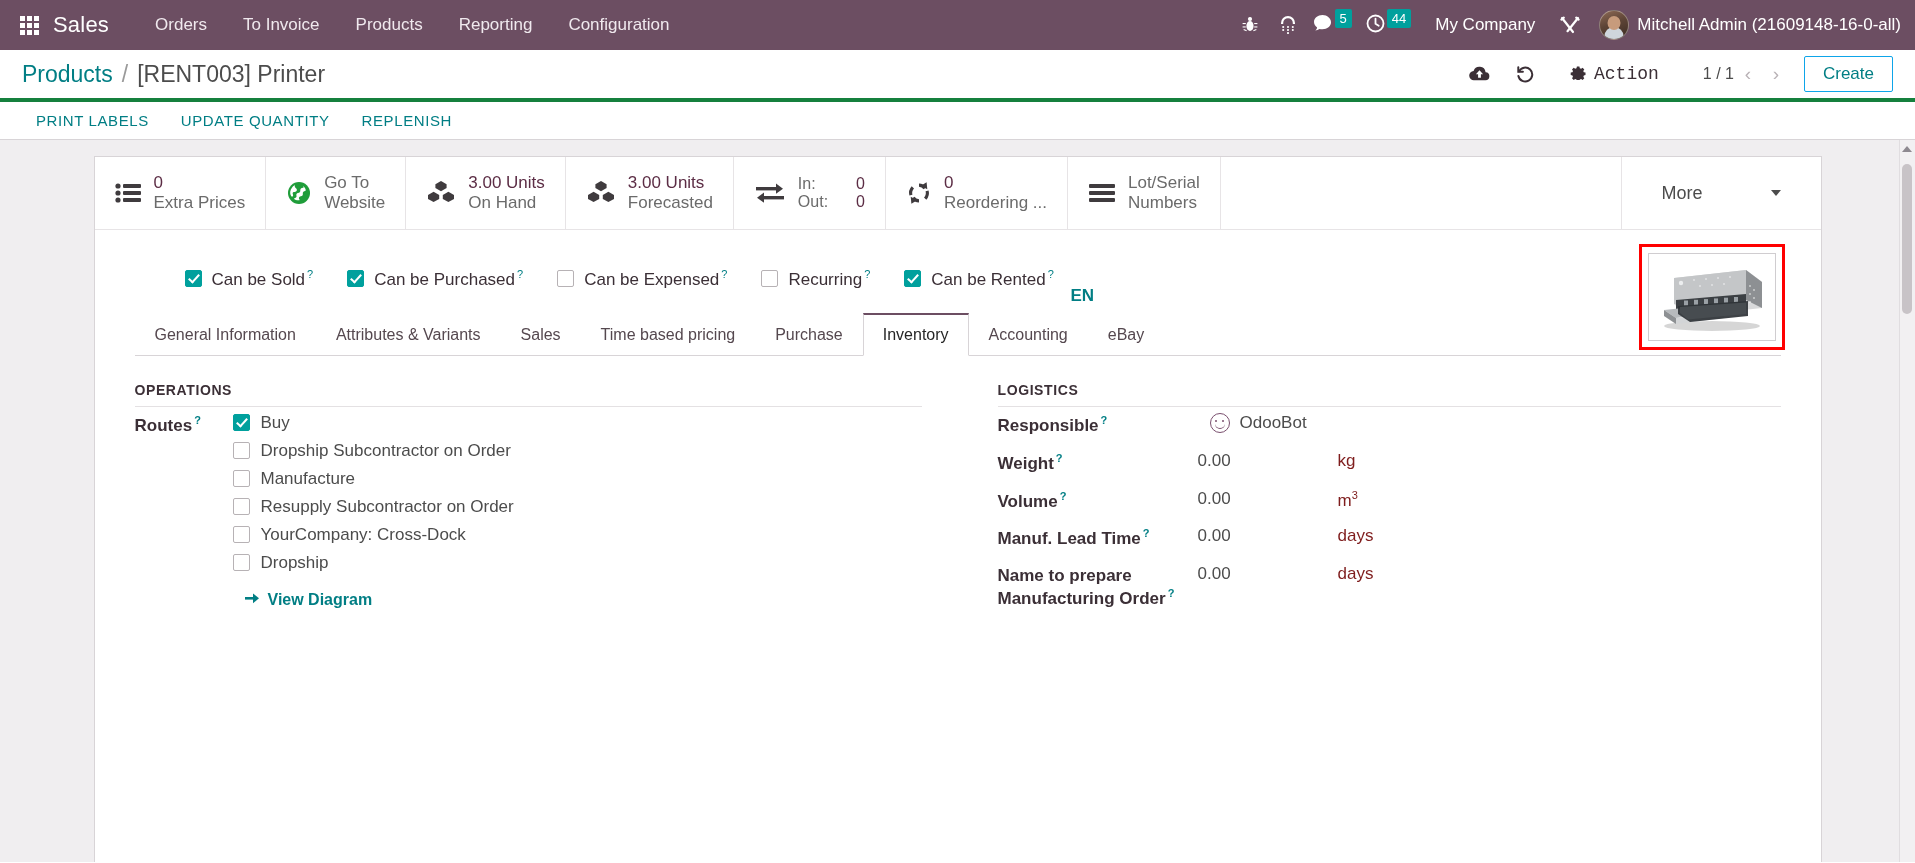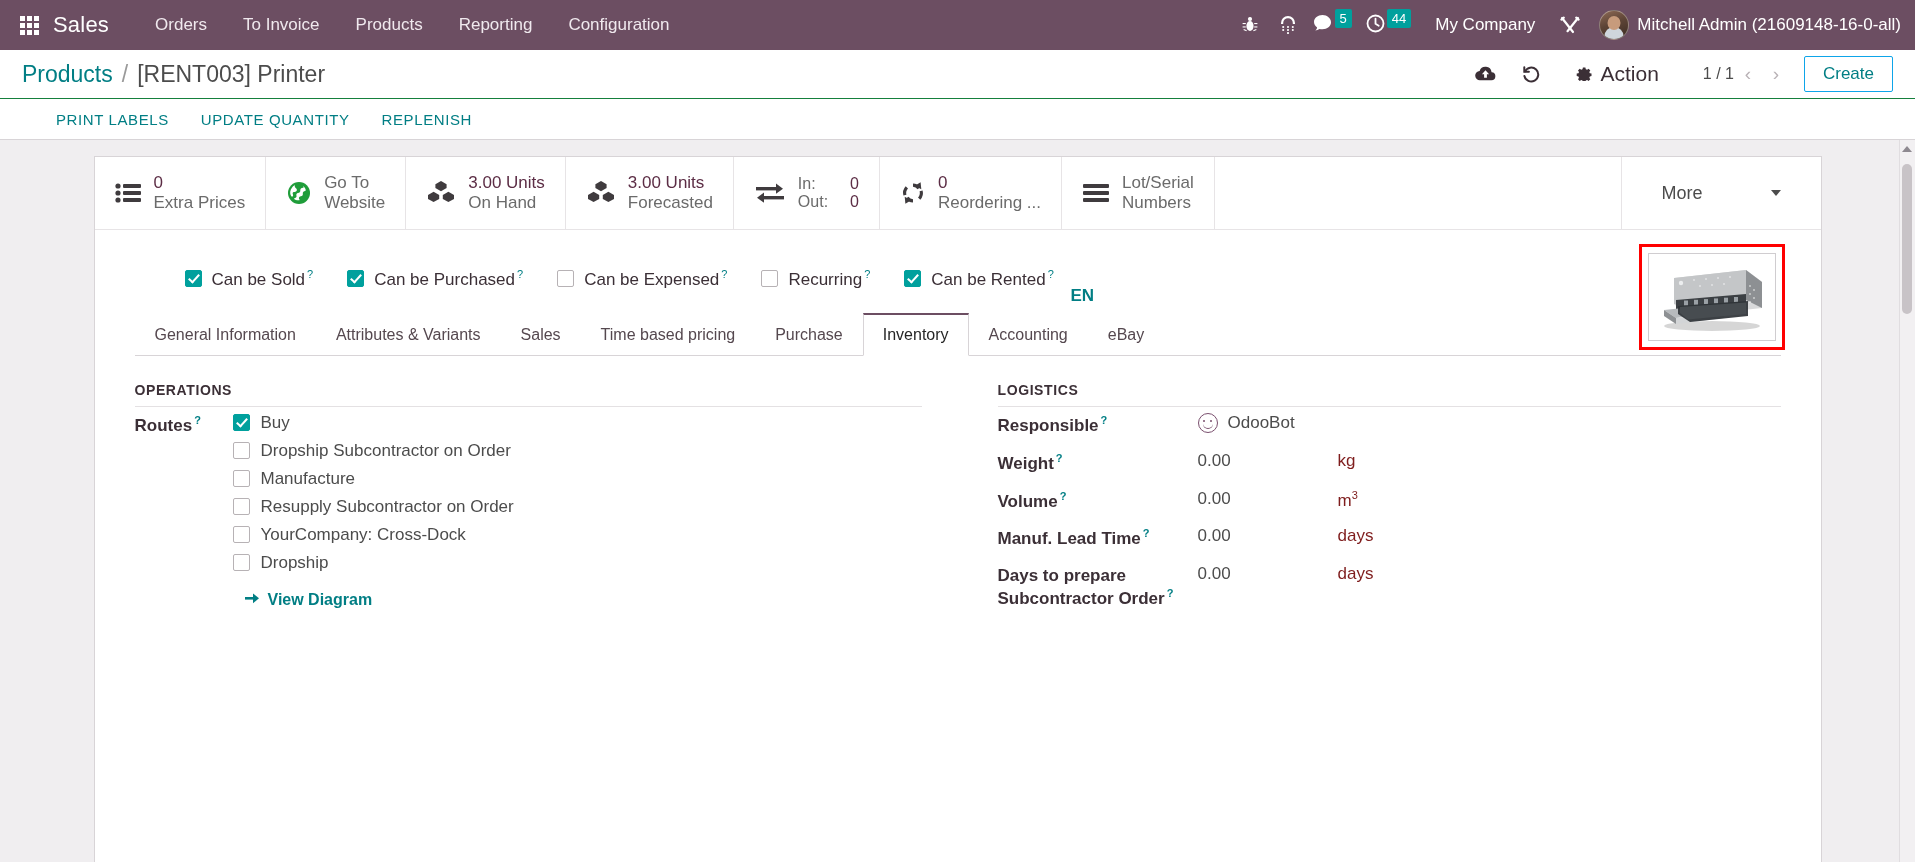--- a/index.html
+++ b/index.html
@@ -79,37 +79,37 @@
   .breadcrumb { font-size: 23px; display: flex; align-items: baseline; gap: 0; }
   .bc-link { color: #017E84; cursor: pointer; }
   .bc-sep { color: #9a9a9a; margin: 0 9px; }
   .bc-current { color: #4c4c4c; }
   .cp-actions { margin-left: auto; display: flex; align-items: center; gap: 0; }
   .cp-icon-btn {
     width: 46px; height: 36px; display: flex; align-items: center; justify-content: center;
     cursor: pointer; color: #3b2f36;
   }
   .action-btn {
-    display: flex; align-items: center; gap: 7px; font-size: 21px; color: #3b2f36;
-    padding: 6px 14px; cursor: pointer; margin-left: 8px;
+    display: flex; align-items: center; gap: 7px; font-size: 18px; color: #3b2f36;
+    padding: 6px 14px; cursor: pointer; margin-left: 8px; font-family: Liberation Mono, monospace;
   }
   .pager { display: flex; align-items: center; font-size: 16px; color: #4c4c4c; margin-left: 30px; }
   .pager-count { white-space: nowrap; }
   .pager-arrow {
     width: 28px; height: 30px; display: flex; align-items: center; justify-content: center;
     color: #b9b2b6; cursor: pointer; font-size: 19px;
   }
   .create-btn {
     margin-left: 14px; border: 1px solid #0ea5e9; color: #017E84; background: #fff;
     font-size: 17px; padding: 7px 18px; border-radius: 2px; cursor: pointer;
   }
 
   .cp-bottom {
-    border-top: 1px solid #15803d; border-bottom: 1px solid #d8d4d7;
-    height: 42px; display: flex; align-items: center; padding-left: 42px; gap: 4px;
+    border-top: 4px solid #15803d; border-bottom: 1px solid #d8d4d7;
+    height: 42px; display: flex; align-items: center; padding-left: 22px; gap: 4px;
   }
   .cp-btn {
     font-size: 15px; color: #017E84; letter-spacing: .6px; font-weight: 400;
     padding: 7px 14px; cursor: pointer; text-transform: uppercase; background: none;
     border: none; font-family: inherit;
   }
 
   
   .sheet-bg {
     background: #f0eef0; padding: 16px 0 0 0; height: calc(863px - 50px - 48px - 43px);
@@ -123,21 +123,21 @@
   
   .stat-bar { display: flex; border-bottom: 1px solid #e7e4e6; }
   .stat-btn {
     display: flex; align-items: center; gap: 12px;
     padding: 16px 20px; border-right: 1px solid #e7e4e6; cursor: pointer;
     min-width: 0; flex: none;
   }
   .stat-txt { line-height: 1.18; }
   .stat-val { font-size: 17px; color: #5c2d45; }
   .stat-lbl { font-size: 17px; color: #6b6b6b; white-space: nowrap; }
-  .stat-inout { font-size: 16px; color: #6b6b6b; display: grid; grid-template-columns: auto auto; gap: 0 22px; }
+  .stat-inout { font-size: 16px; color: #6b6b6b; display: grid; grid-template-columns: auto auto; gap: 0 28px; }
   .stat-inout .v { color: #5c2d45; }
   .stat-icon { color: #3f3b3e; flex: none; display: flex; align-items: center; }
   .more-btn {
     margin-left: auto; display: flex; align-items: center; justify-content: space-between;
     gap: 8px; padding: 16px 40px; font-size: 18px; color: #4c4c4c; cursor: pointer;
     border-left: 1px solid #e7e4e6; min-width: 200px;
   }
   .caret { border-left: 5px solid transparent; border-right: 5px solid transparent; border-top: 6px solid #4c4c4c; }
 
   
@@ -206,21 +206,21 @@
   .fval { font-size: 17px; color: #4c4c4c; display: flex; align-items: center; }
   .fval .num { width: 140px; }
   .fval .unit { color: #7f1d1d; }
   .routes-list { display: flex; flex-direction: column; gap: 8px; }
   .route-item { display: flex; align-items: center; gap: 11px; }
   .route-label { font-size: 17px; color: #4c4c4c; cursor: pointer; }
   .view-diagram {
     margin-top: 10px; margin-left: 12px; color: #017E84; font-size: 16px;
     font-weight: bold; cursor: pointer; display: inline-flex; align-items: center; gap: 8px;
   }
-  .odoobot { display: flex; align-items: center; gap: 10px; }
+  .odoobot { display: flex; align-items: center; gap: 10px; margin-left: 12px; }
   .bot-face {
     width: 20px; height: 20px; border: 1.6px solid #7a4f6e; border-radius: 50%;
     position: relative; flex: none;
   }
   .bot-face i { position: absolute; width: 2.4px; height: 2.4px; background: #7a4f6e; border-radius: 50%; top: 6px; }
   .bot-face i.l { left: 4.6px; } .bot-face i.r { right: 4.6px; }
   .bot-face u {
     position: absolute; left: 4px; right: 4px; top: 10px; height: 5px;
     border-bottom: 1.6px solid #7a4f6e; border-radius: 0 0 7px 7px;
   }
@@ -676,21 +676,21 @@
               <span>Manuf. Lead Time</span><span class="help-q">?</span>
             </div>
             <div class="fval">
               <span class="num">0.00</span>
               <span class="unit">days</span>
             </div>
           </div>
 
           <div class="frow">
             <div class="flbl">
-              <span>Days to prepare Subcontractor Order</span><span class="help-q">?</span>
+              <span>Name to prepare Manufacturing Order</span><span class="help-q">?</span>
             </div>
             <div class="fval">
               <span class="num">0.00</span>
               <span class="unit">days</span>
             </div>
           </div>
 
         </div>
       </div>
     </div>

